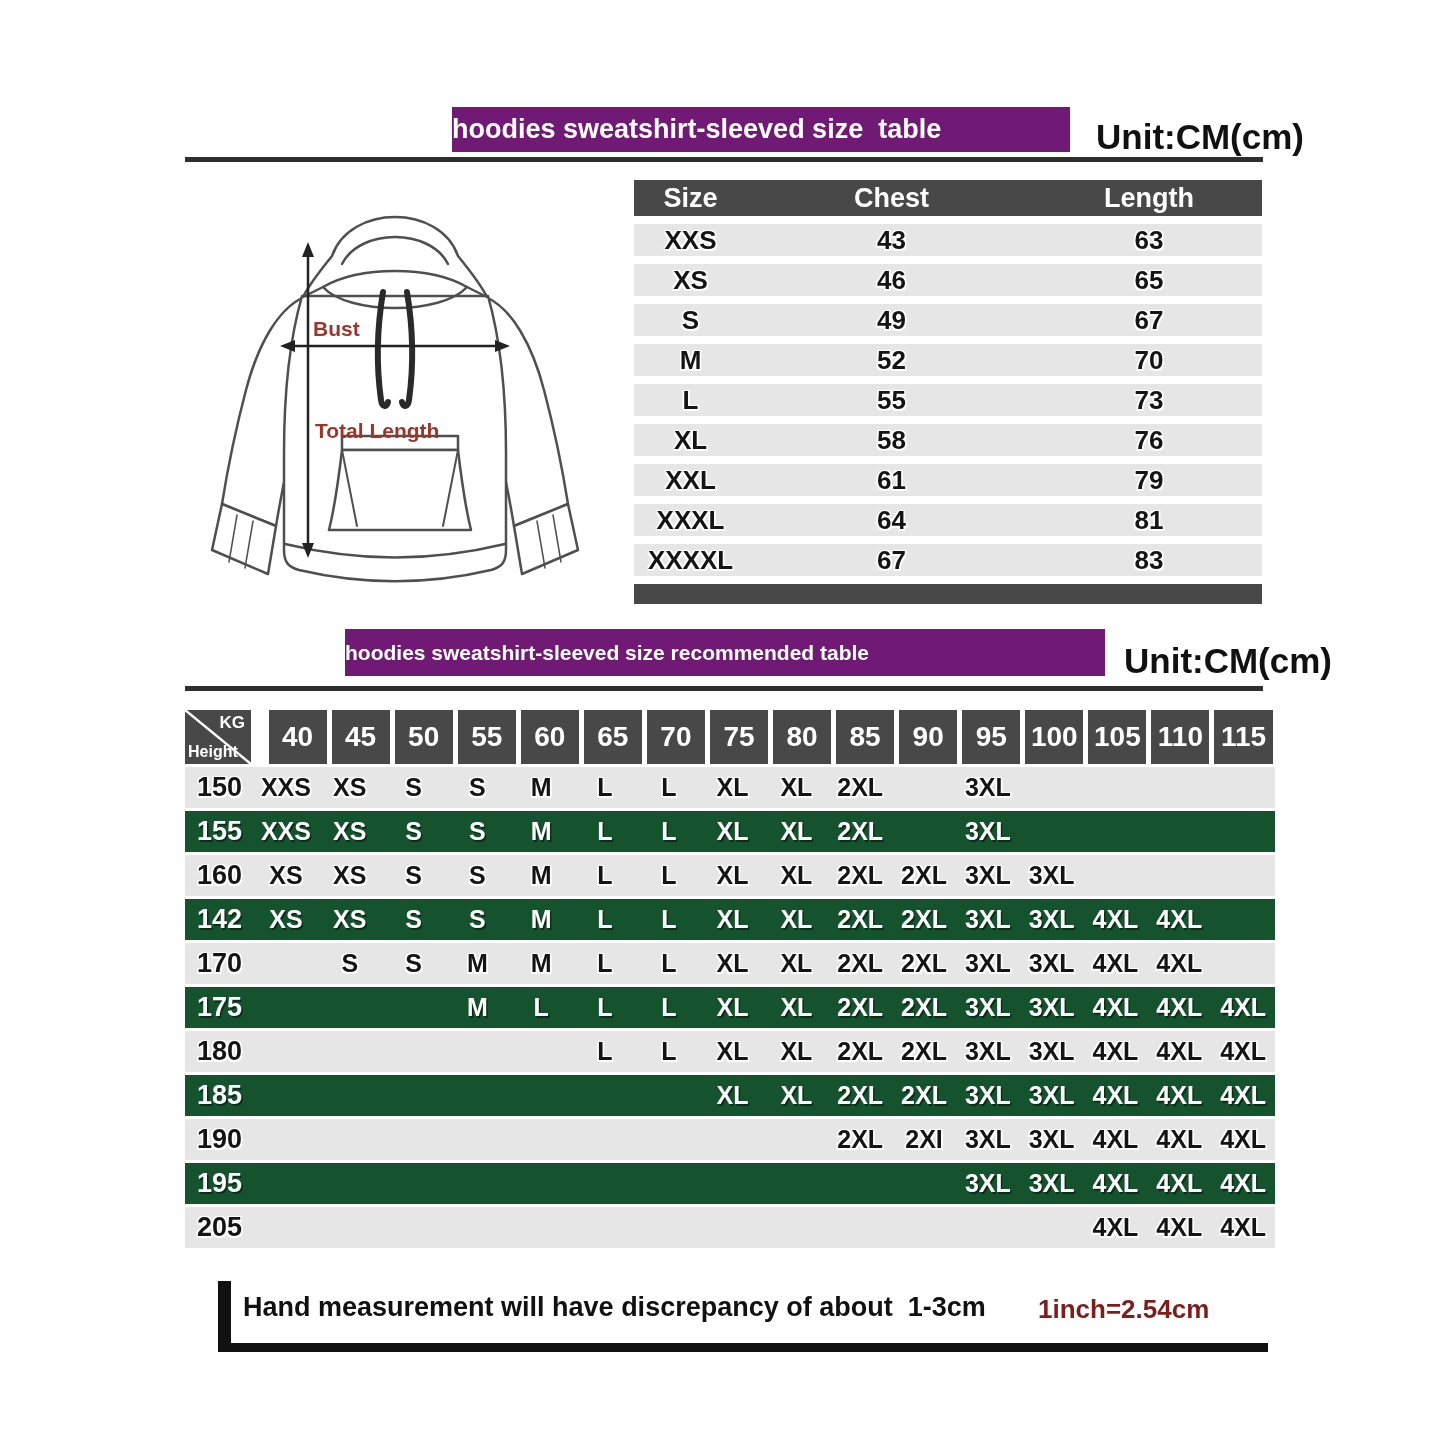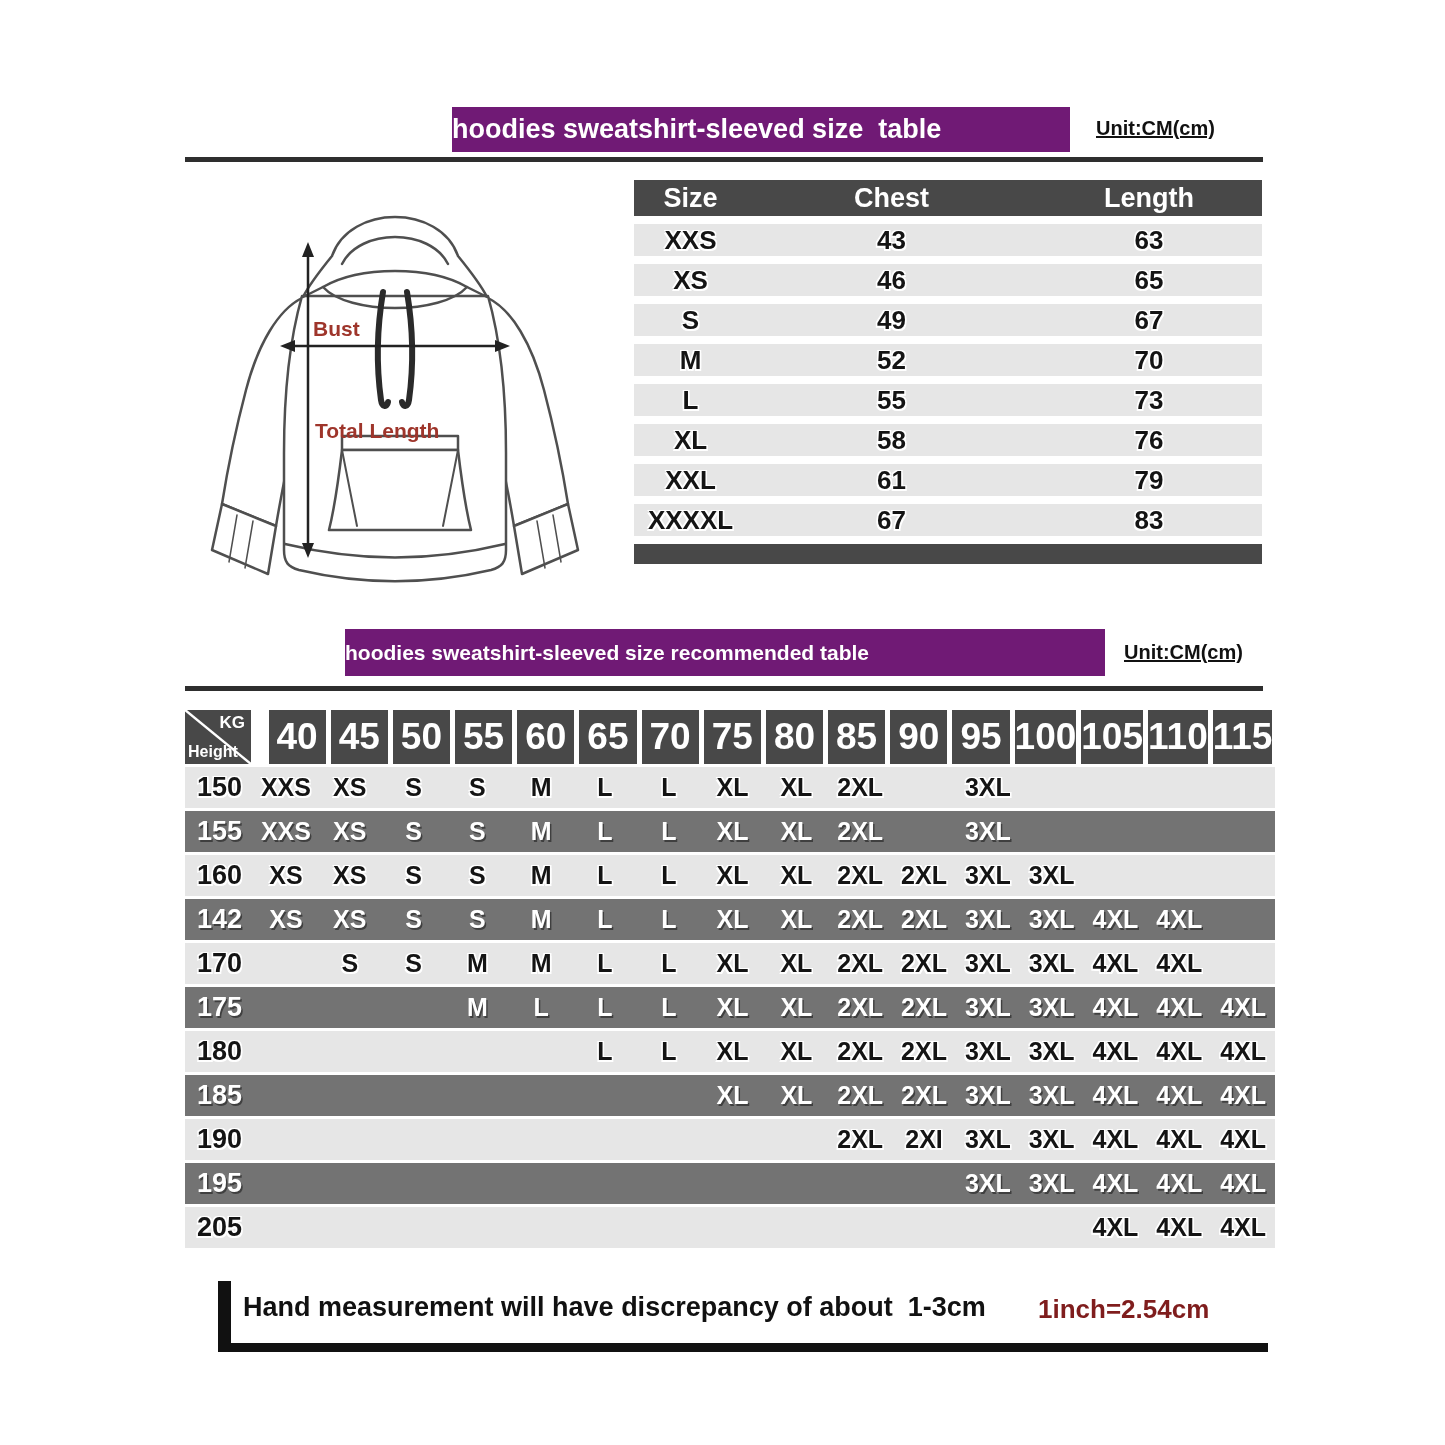--- a/index.html
+++ b/index.html
@@ -6,21 +6,21 @@
   .canvas{
     position:relative;width:1445px;height:1445px;background:#ffffff;
     font-family:"Liberation Sans","DejaVu Sans",sans-serif;font-weight:700;color:#1c1c1c;
     overflow:hidden;
   }
   .pre{white-space:pre-wrap;}
   
   .bar{position:absolute;background:#701a75;color:#ffffff;display:flex;align-items:center;justify-content:flex-start;}
   .title-bar1{left:452px;top:107px;width:618px;height:45px;font-size:27px;}
   .title-bar2{left:345px;top:629px;width:760px;height:47px;font-size:21px;}
-  .unit{position:absolute;font-size:20px;color:#111;text-decoration:underline;}
+  .unit{position:absolute;font-size:35px;color:#111;}
   .unit1{left:1096px;top:117px;}
   .unit2{left:1124px;top:641px;}
   .rule{position:absolute;left:185px;width:1078px;height:5px;background:#2e2e2e;}
   .rule1{top:157px;}
   .rule2{top:686px;}
   
   .hoodie{position:absolute;left:190px;top:178px;width:410px;height:437px;}
   
   .size-table{position:absolute;left:634px;top:180px;width:628px;}
   .st-header{display:flex;background:#484848;color:#fff;height:36px;align-items:center;font-size:27px;}
@@ -32,25 +32,25 @@
   .st-cell:nth-child(3){width:36%;}
   .st-footerbar{height:20px;background:#484848;margin-top:8px;}
   
   .matrix{position:absolute;left:185px;top:710px;width:1090px;}
   .m-header{display:flex;height:54px;}
   .m-corner{position:relative;width:66px;height:54px;background:#484848;margin-right:15px;flex:none;}
   .m-corner svg{position:absolute;left:0;top:0;width:100%;height:100%;}
   .m-corner .kg{position:absolute;top:3px;right:6px;color:#fff;font-size:17px;}
   .m-corner .hgt{position:absolute;bottom:3px;left:3px;color:#fff;font-size:16px;}
   .m-hwrap{flex:1;display:flex;}
-  .m-hcell{flex:1;margin:0 2.5px;background:#484848;color:#fff;display:flex;align-items:center;justify-content:center;font-size:37px;}
+  .m-hcell{flex:1;margin:0 2.5px;background:#484848;color:#fff;display:flex;align-items:center;justify-content:center;font-size:28px;}
   .m-row{display:flex;height:41px;margin-top:3px;align-items:center;font-size:25px;}
   .m-row.light{background:#e6e6e6;color:#141414;}
   .m-row.light .m-cell{text-shadow:1.5px 1.5px 0 #fff,-1.5px 1.5px 0 #fff,1.5px -1.5px 0 #fff,-1.5px -1.5px 0 #fff;}
-  .m-row.dark{background:#737373;color:#ffffff;}
+  .m-row.dark{background:#14532d;color:#ffffff;}
   .m-row.dark .m-cell{text-shadow:1.5px 1.5px 0 rgba(0,0,0,.45);}
   .m-cell{flex:1;text-align:center;}
   .m-cell.m-height{flex:none;width:69px;font-size:27px;}
   
   .note-vbar{position:absolute;left:218px;top:1281px;width:13px;height:64px;background:#111;}
   .note-hbar{position:absolute;left:218px;top:1343px;width:1050px;height:9px;background:#111;}
   .note-text{position:absolute;left:243px;top:1292px;font-size:27px;color:#111;}
   .note-conv{position:absolute;left:1038px;top:1294px;font-size:26px;color:#7f1d1d;}
 </style>
 </head>
@@ -154,20 +154,25 @@
           <div class="st-cell">XL</div>
           <div class="st-cell">58</div>
           <div class="st-cell">76</div>
         </div>
         <div class="st-row">
           <div class="st-cell">XXL</div>
           <div class="st-cell">61</div>
           <div class="st-cell">79</div>
         </div>
         <div class="st-row">
+          <div class="st-cell">XXXL</div>
+          <div class="st-cell">64</div>
+          <div class="st-cell">81</div>
+        </div>
+        <div class="st-row">
           <div class="st-cell">XXXXL</div>
           <div class="st-cell">67</div>
           <div class="st-cell">83</div>
         </div>
       </div>
     <div class="st-footerbar"></div>
   </div>
 
   <div class="bar title-bar2">
     <span class="pre">hoodies sweatshirt-sleeved size recommended table</span>

